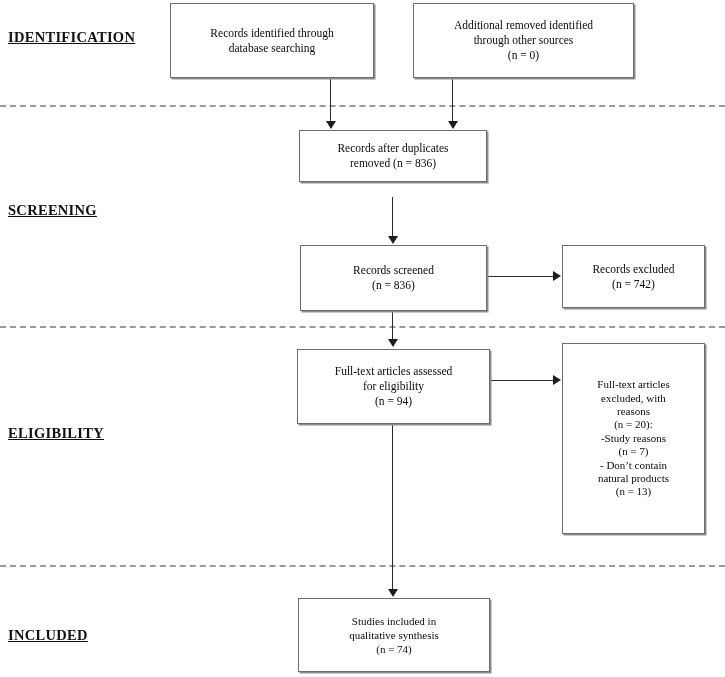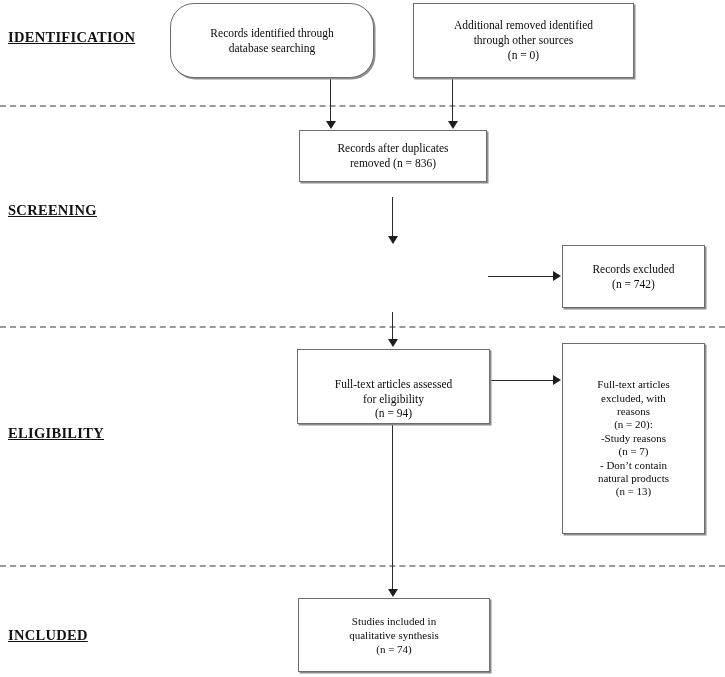--- a/index.html
+++ b/index.html
@@ -112,21 +112,21 @@
 
   <div class="vline" style="left:392px; top:312px; height:28px;"></div>
   <div class="arrow-down" style="left:387.5px; top:339px;"></div>
 
   <div class="hline" style="left:491px; top:380px; width:63px;"></div>
   <div class="arrow-right" style="left:553px; top:375px;"></div>
 
   <div class="vline" style="left:392px; top:425px; height:165px;"></div>
   <div class="arrow-down" style="left:387.5px; top:589px;"></div>
 
-  <div class="box" style="left:170px; top:3px; width:204px; height:75px;border-radius:24px;">
+  <div class="box" style="left:170px; top:3px; width:204px; height:75px;">
     <span class="txt">
       <span>Records identified through</span>
       <span>database searching</span>
     </span>
   </div>
 
   <div class="box" style="left:413px; top:3px; width:221px; height:75px;">
     <span class="txt">
       <span>Additional removed identified</span>
       <span>through other sources</span>
@@ -134,29 +134,35 @@
     </span>
   </div>
 
   <div class="box" style="left:299px; top:130px; width:188px; height:52px;">
     <span class="txt">
       <span>Records after duplicates</span>
       <span>removed (n =  836)</span>
     </span>
   </div>
 
+  <div class="box" style="left:300px; top:245px; width:187px; height:66px;">
+    <span class="txt">
+      <span>Records screened</span>
+      <span>(n =  836)</span>
+    </span>
+  </div>
 
   <div class="box" style="left:562px; top:245px; width:143px; height:63px;">
     <span class="txt">
       <span>Records excluded</span>
       <span>(n =  742)</span>
     </span>
   </div>
 
-  <div class="box" style="left:297px; top:349px; width:193px; height:75px;align-items:flex-end;">
+  <div class="box" style="left:297px; top:349px; width:193px; height:75px;">
     <span class="txt">
       <span>Full-text articles assessed</span>
       <span>for eligibility</span>
       <span>(n =  94)</span>
     </span>
   </div>
 
   <div class="box small tight" style="left:562px; top:343px; width:143px; height:191px;">
     <span class="txt">
       <span>Full-text articles</span>

